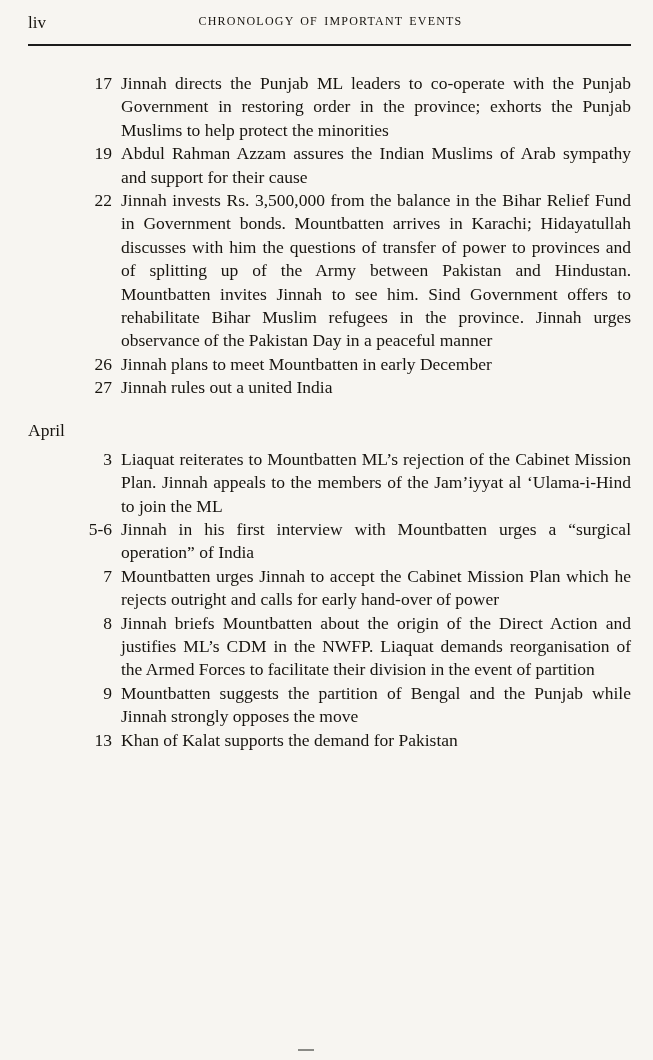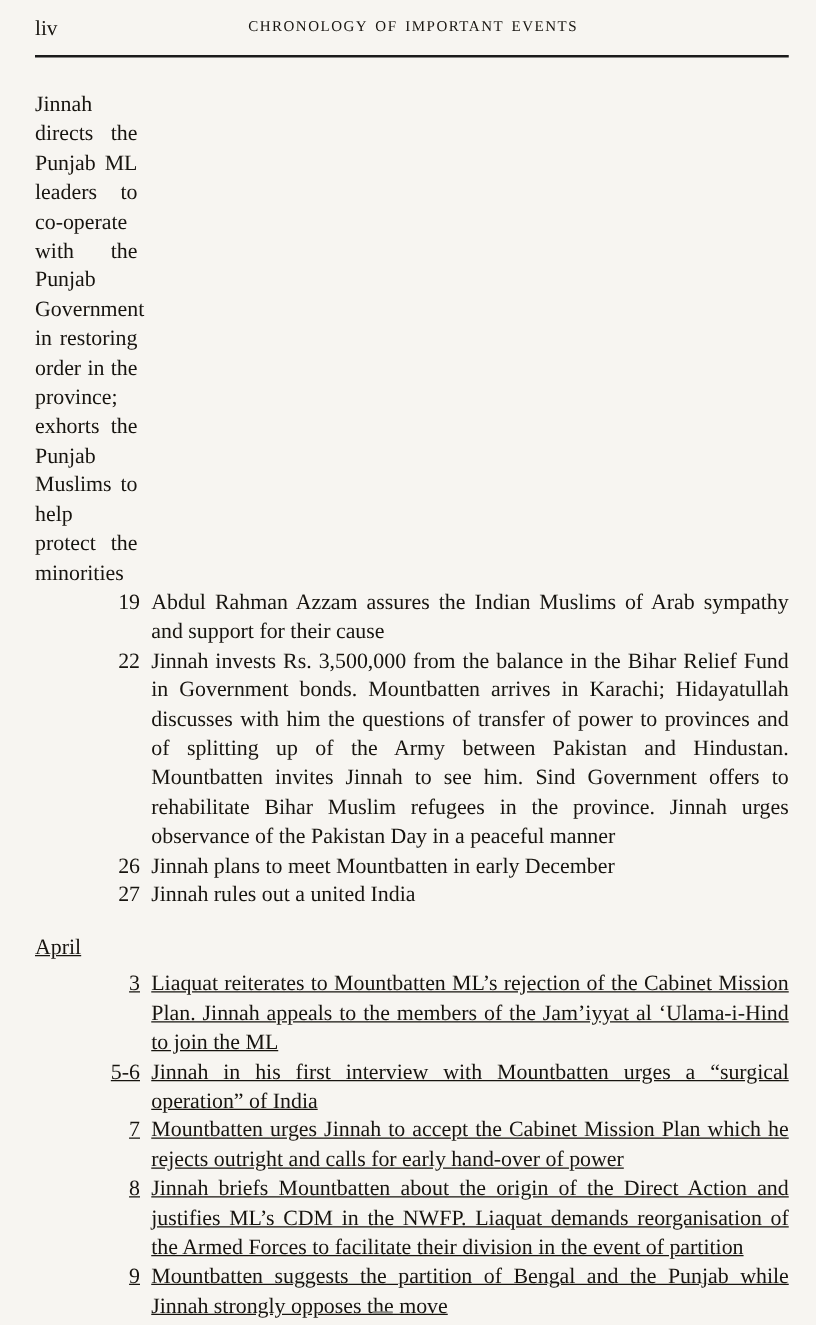--- a/index.html
+++ b/index.html
@@ -43,21 +43,20 @@
     border: none;
     border-bottom: 2px solid #1b1b1b;
     margin: 8px 2px 0 0;
     height: 0;
   }
   .chronology {
     margin-top: 26px;
   }
   .section + .section {
     margin-top: 20px;
-    text-decoration: underline;
   }
   .section-heading {
     font-size: 17.5px;
     margin: 0 0 7px 0;
   }
   .entry {
     display: grid;
     grid-template-columns: 84px 1fr;
     column-gap: 9px;
     font-size: 17.5px;
@@ -90,20 +89,21 @@
     <div class="page-title">CHRONOLOGY OF IMPORTANT EVENTS</div>
   </div>
 
   <hr class="header-rule">
 
   <div class="chronology">
   <div class="section">
 
     <div class="section-entries">
   <div class="entry">
+    <span class="entry-date">17</span>
     <span class="entry-text">Jinnah directs the Punjab ML leaders to co-operate with the Punjab Government in restoring order in the province; exhorts the Punjab Muslims to help protect the minorities</span>
   </div>
 
   <div class="entry">
     <span class="entry-date">19</span>
     <span class="entry-text">Abdul Rahman Azzam assures the Indian Muslims of Arab sympathy and support for their cause</span>
   </div>
 
 
   <div class="entry">

